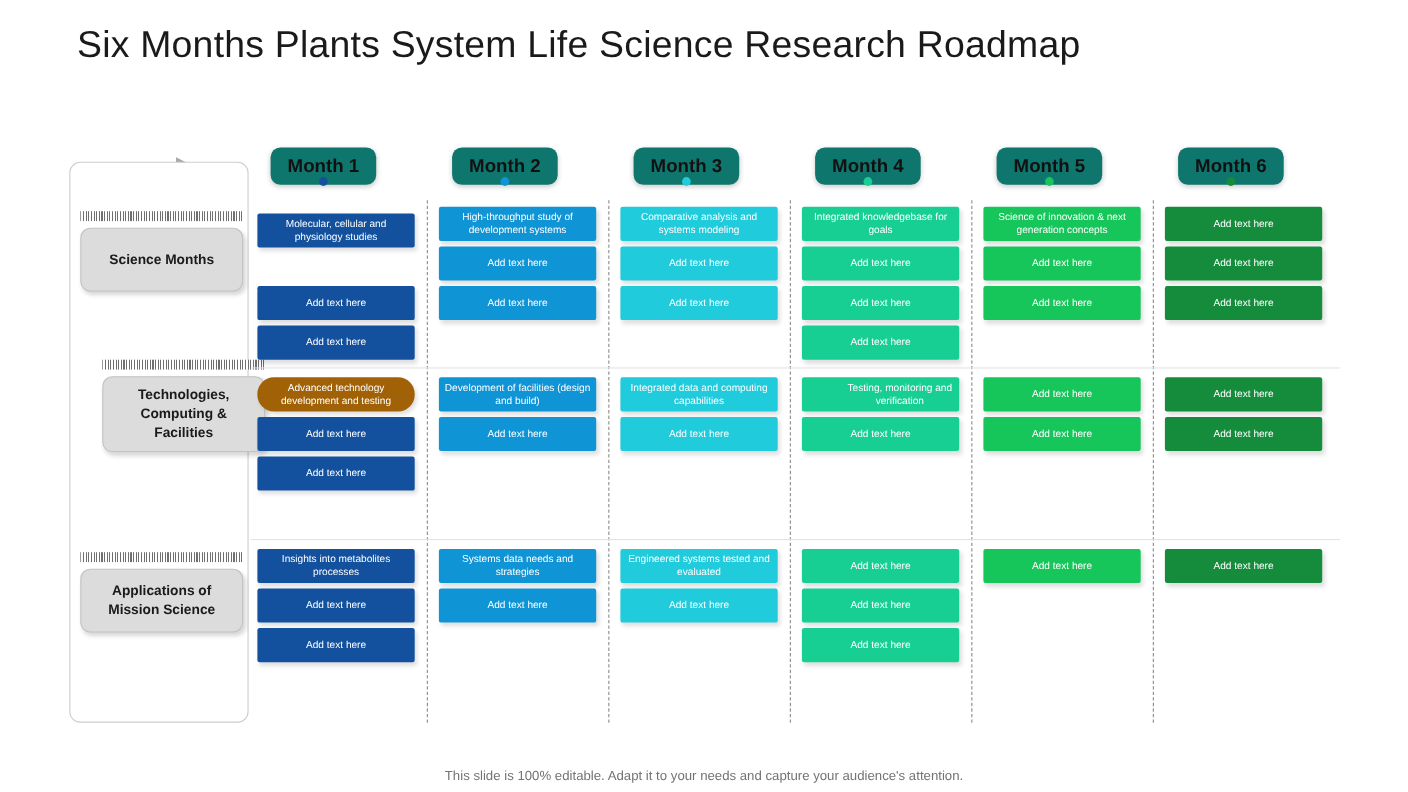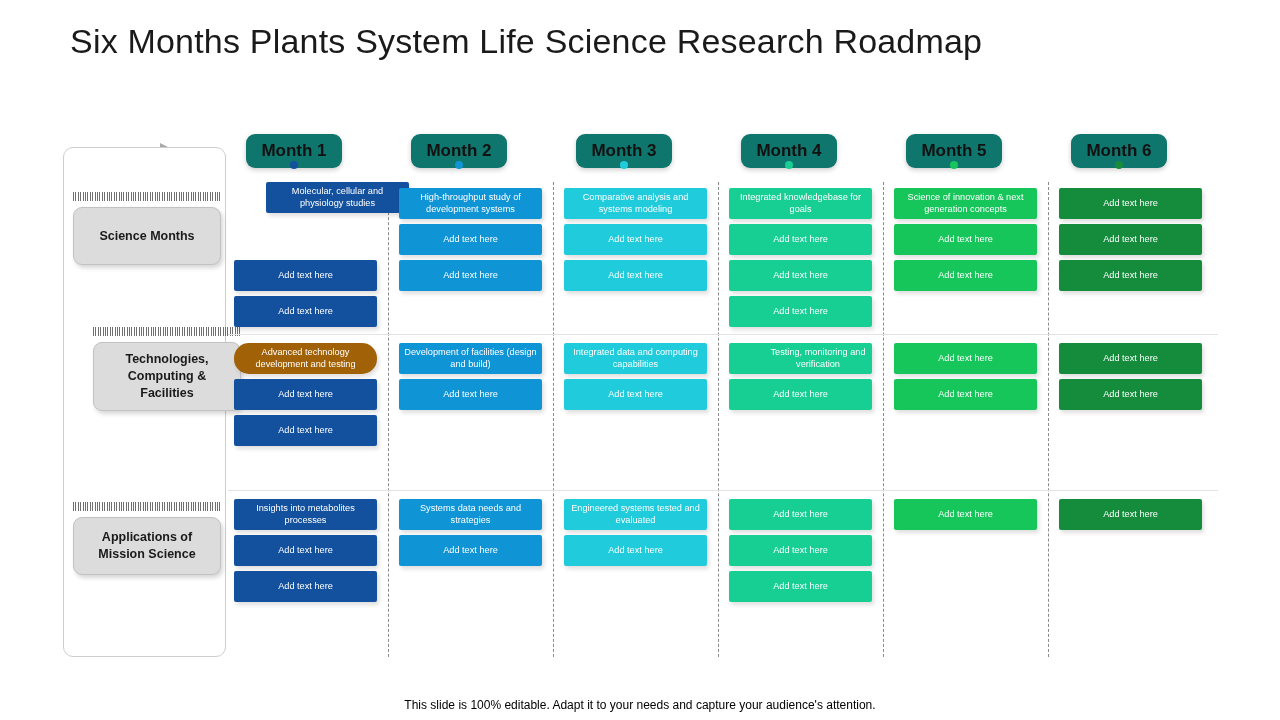--- a/index.html
+++ b/index.html
@@ -173,21 +173,21 @@
   }
 
   
   .footer {
     position: absolute;
     left: 0;
     top: 698px;
     width: 1280px;
     text-align: center;
     font-size: 12px;
-    color: #000000;
+    color: #737373;
   }
 </style>
 </head>
 <body>
 
 <div class="slide-title">Six Months Plants System Life Science Research Roadmap</div>
 
 <div class="arrow-line"></div>
 <div class="arrow-head"></div>
 <div class="flow-frame"></div>
@@ -241,21 +241,21 @@
   </div>
 
 <div class="grid" id="grid">
     <div class="col-sep" style="left: 160px;"></div>
     <div class="col-sep" style="left: 325px;"></div>
     <div class="col-sep" style="left: 490px;"></div>
     <div class="col-sep" style="left: 655px;"></div>
     <div class="col-sep" style="left: 820px;"></div>
     <div class="band-sep" style="top: 152px;"></div>
     <div class="band-sep" style="top: 308px;"></div>
-    <div class="cell" style="left: 6px; top: 0; background: rgb(19, 81, 158); margin-left: 32px;">
+    <div class="cell" style="left: 6px; top: 12px; background: rgb(19, 81, 158);">
       <span class="cell-text">Molecular, cellular and physiology studies</span>
     </div>
     <div class="cell" style="left: 6px; top: 78px; background: rgb(19, 81, 158);">
       <span class="cell-text">Add text here</span>
     </div>
     <div class="cell" style="left: 6px; top: 114px; background: rgb(19, 81, 158);">
       <span class="cell-text">Add text here</span>
     </div>
     <div class="cell" style="left: 171px; top: 6px; background: rgb(15, 148, 214);">
       <span class="cell-text">High-throughput study of development systems</span>

